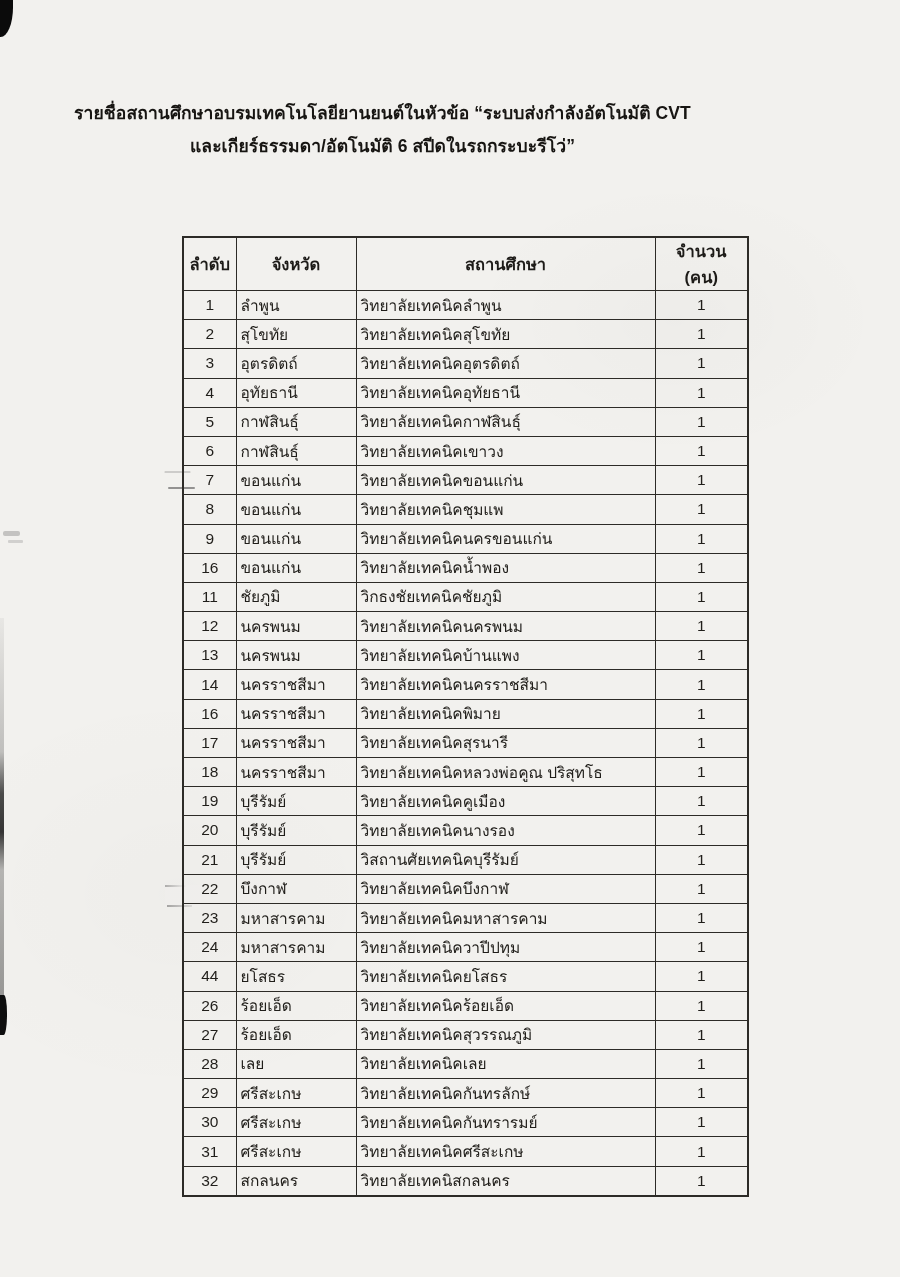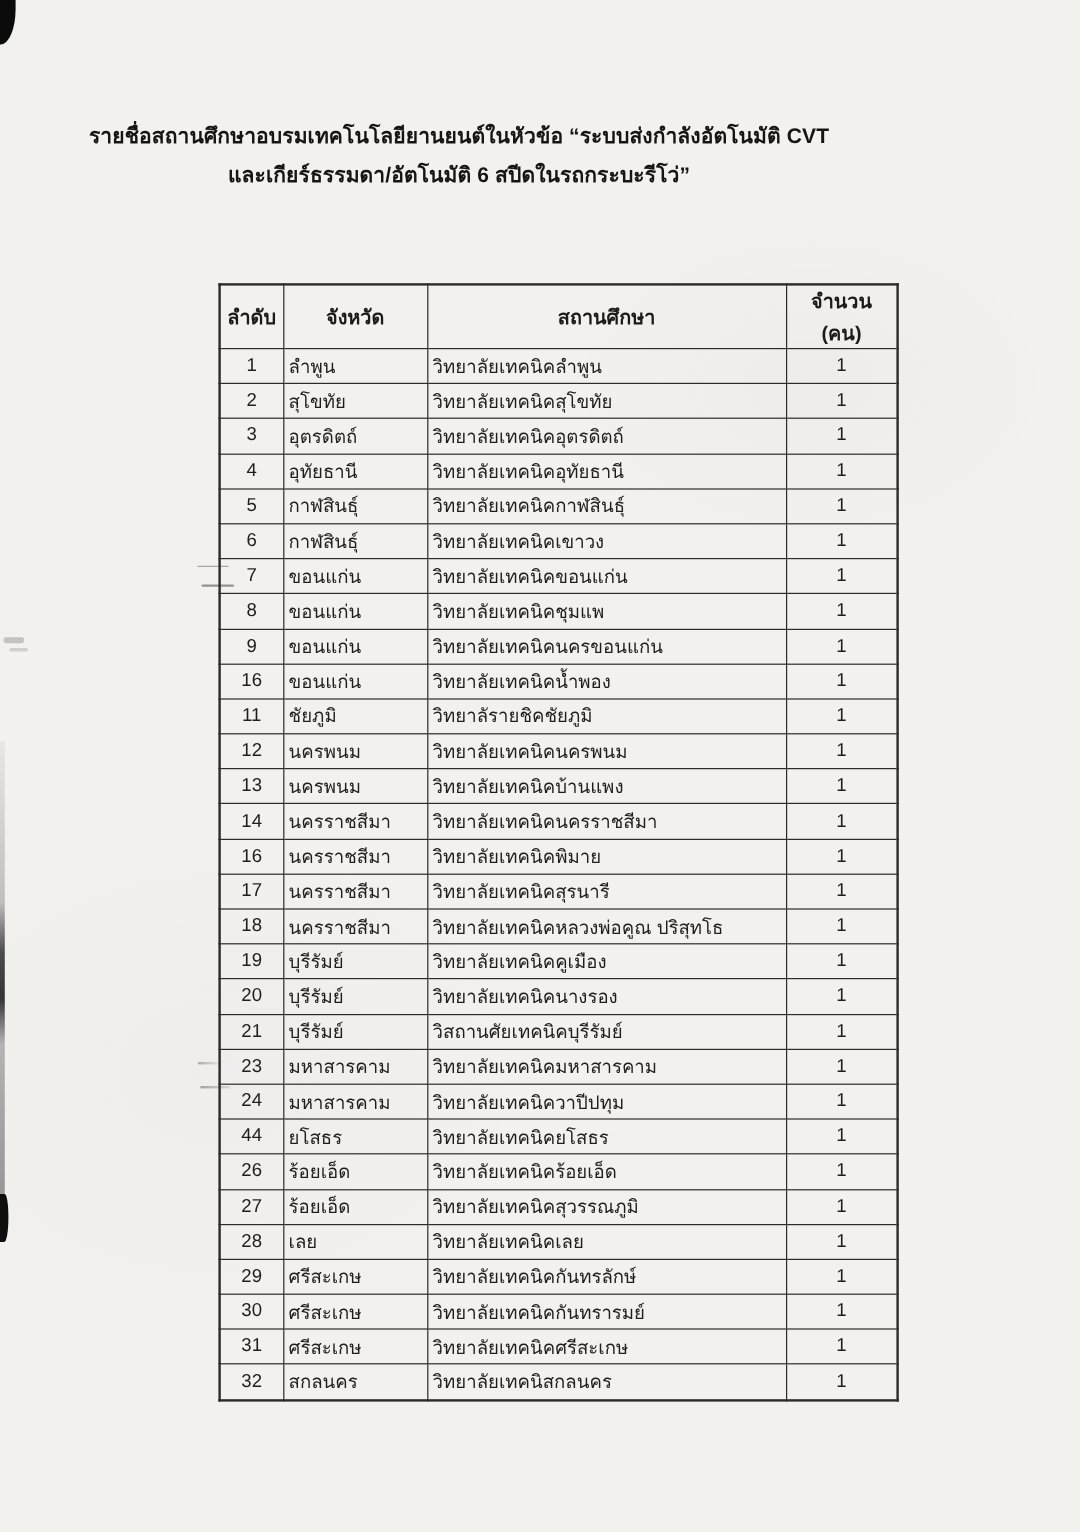--- a/index.html
+++ b/index.html
@@ -194,21 +194,21 @@
         </tr>
         <tr>
           <td class="c-center">16</td>
           <td class="c-left">ขอนแก่น</td>
           <td class="c-left">วิทยาลัยเทคนิคน้ำพอง</td>
           <td class="c-center">1</td>
         </tr>
         <tr>
           <td class="c-center">11</td>
           <td class="c-left">ชัยภูมิ</td>
-          <td class="c-left">วิทยาลัรายชิคชัยภูมิ</td>
+          <td class="c-left">วิกธงชัยเทคนิคชัยภูมิ</td>
           <td class="c-center">1</td>
         </tr>
         <tr>
           <td class="c-center">12</td>
           <td class="c-left">นครพนม</td>
           <td class="c-left">วิทยาลัยเทคนิคนครพนม</td>
           <td class="c-center">1</td>
         </tr>
         <tr>
           <td class="c-center">13</td>
@@ -252,20 +252,26 @@
           <td class="c-left">วิทยาลัยเทคนิคนางรอง</td>
           <td class="c-center">1</td>
         </tr>
         <tr>
           <td class="c-center">21</td>
           <td class="c-left">บุรีรัมย์</td>
           <td class="c-left">วิสถานศัยเทคนิคบุรีรัมย์</td>
           <td class="c-center">1</td>
         </tr>
         <tr>
+          <td class="c-center">22</td>
+          <td class="c-left">บึงกาฬ</td>
+          <td class="c-left">วิทยาลัยเทคนิคบึงกาฬ</td>
+          <td class="c-center">1</td>
+        </tr>
+        <tr>
           <td class="c-center">23</td>
           <td class="c-left">มหาสารคาม</td>
           <td class="c-left">วิทยาลัยเทคนิคมหาสารคาม</td>
           <td class="c-center">1</td>
         </tr>
         <tr>
           <td class="c-center">24</td>
           <td class="c-left">มหาสารคาม</td>
           <td class="c-left">วิทยาลัยเทคนิควาปีปทุม</td>
           <td class="c-center">1</td>

